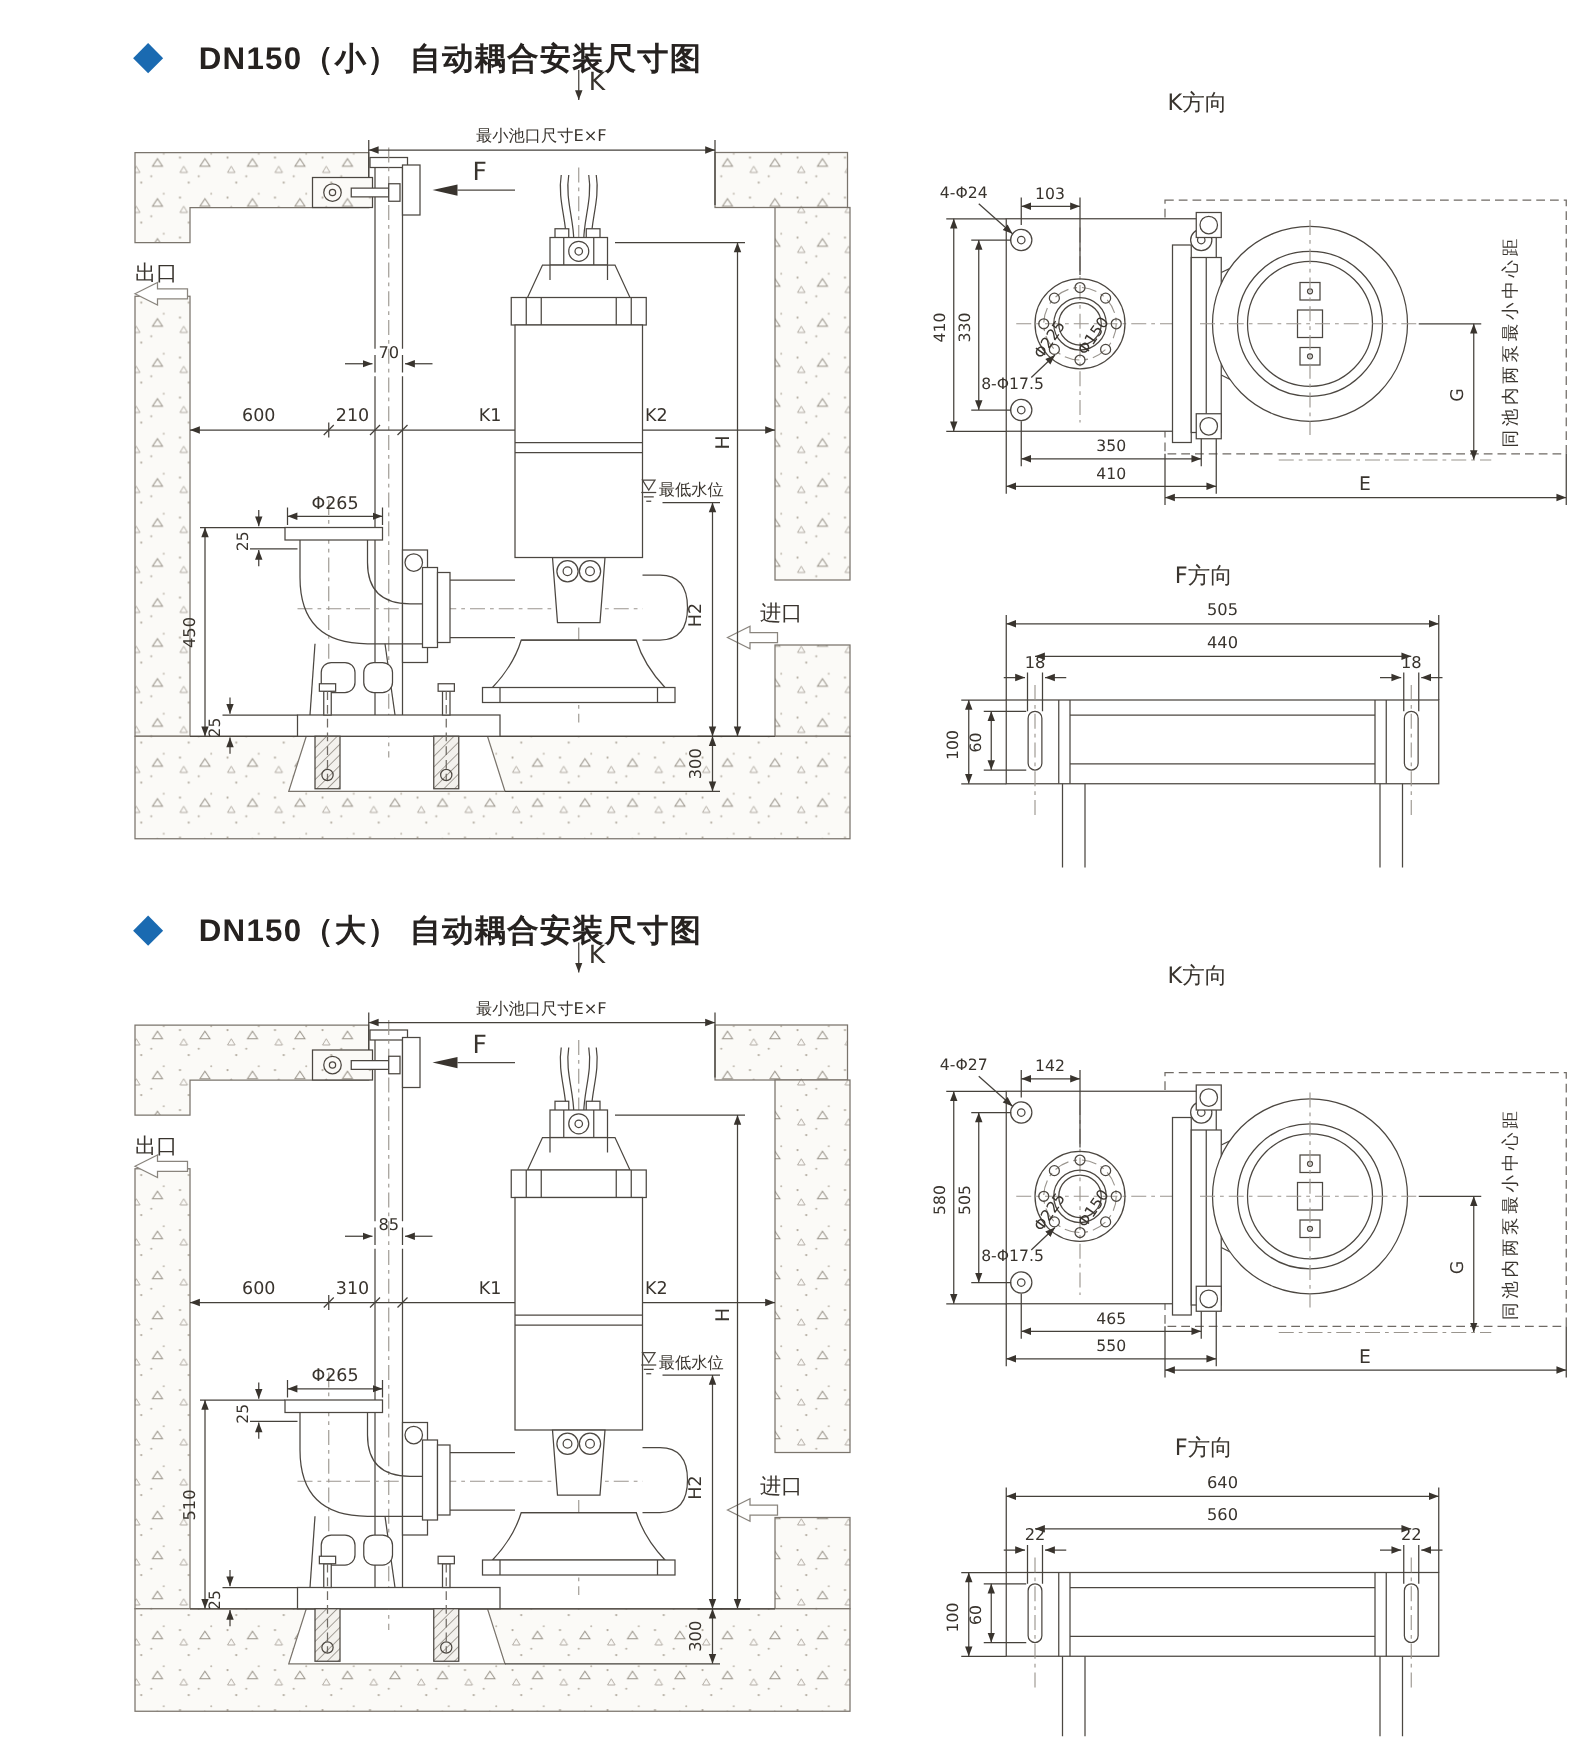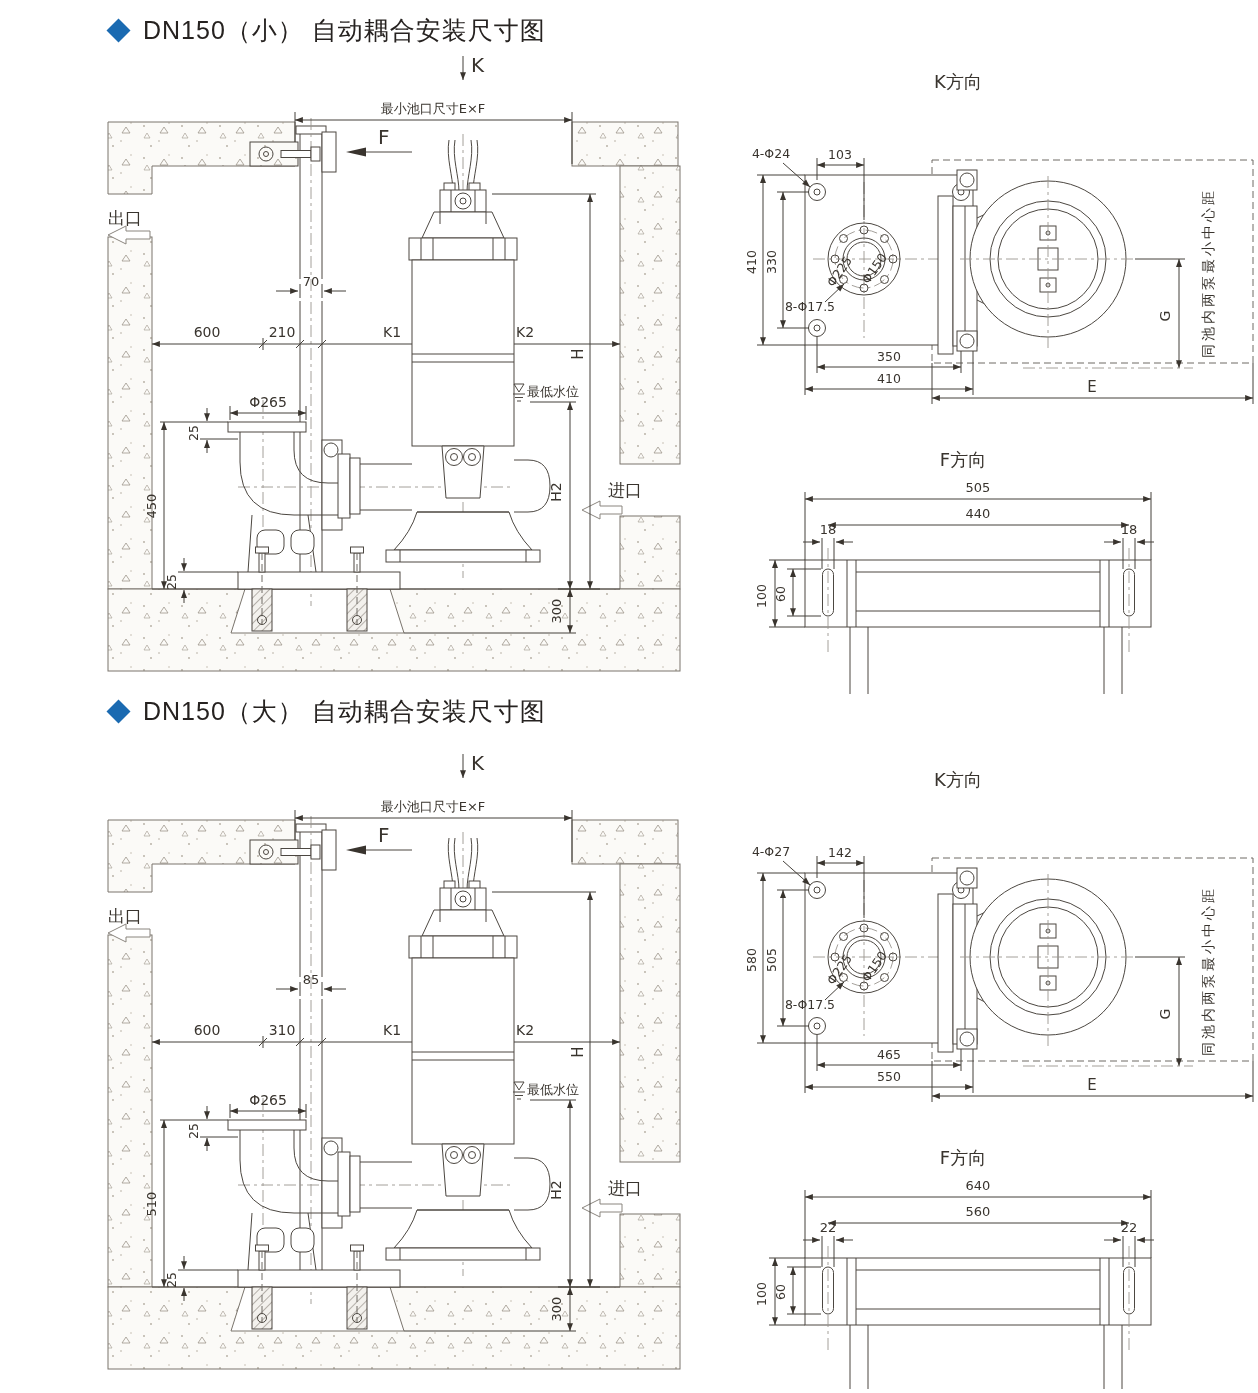--- a/index.html
+++ b/index.html
@@ -1,19 +1,19 @@
 <!DOCTYPE html>
 <html><head>
 <meta charset="utf-8">
 <style>
   html,body{margin:0;padding:0;background:#ffffff;}
   body{width:1258px;height:1393px;position:relative;font-family:"Liberation Sans",sans-serif;overflow:hidden;}
   .sec-title{position:absolute;left:110px;display:flex;align-items:center;gap:16px;}
   .diamond{width:17px;height:17px;background:#1a6ab1;transform:rotate(45deg);flex:0 0 auto;}
-  .sec-title h2{margin:0;font-size:25px;font-weight:normal;color:#262220;letter-spacing:1px;}
+  .sec-title h2{margin:16px;font-size:25px;font-weight:bold;color:#262220;letter-spacing:1px;}
   svg{position:absolute;}
   svg text{fill:#39342e;font-family:"DejaVu Sans","Liberation Sans",sans-serif;}
   .ln{stroke:#4c4741;fill:none;stroke-width:1;}
   .fw{fill:#ffffff;stroke:#4c4741;stroke-width:1;}
   .wall{fill:url(#conc);stroke:#7a746c;stroke-width:1;}
   .cl{stroke:#9a958e;stroke-dasharray:12 4 3 4;fill:none;stroke-width:0.9;}
   .dsh{stroke:#6f6a64;stroke-dasharray:7 4;fill:none;stroke-width:1;}
   .dim{stroke:#45413b;fill:none;stroke-width:1;}
   .arrow{fill:#39342e;}
   .mid{text-anchor:middle;}
@@ -405,21 +405,21 @@
       <line class="dim" x1="70" y1="207" x2="34" y2="207"></line>
     <line class="dim" x1="40" y1="140" x2="40" y2="207" marker-start="url(#ar)" marker-end="url(#ar)"></line>
     <text class="t12 mid" x="31" y="176" transform="rotate(-90 31 176)">100</text>
     <line class="dim" x1="86" y1="149" x2="52" y2="149"></line>
       <line class="dim" x1="86" y1="196" x2="52" y2="196"></line>
     <line class="dim" x1="58" y1="149" x2="58" y2="196" marker-start="url(#ar)" marker-end="url(#ar)"></line>
     <text class="t12 mid" x="50" y="174" transform="rotate(-90 50 174)">60</text>
   </g>
 </svg>
 
-<div class="sec-title" style="top:695px;">
+<div class="sec-title" style="top:712px;">
   <span class="diamond"></span>
   <h2>DN150（大） 自动耦合安装尺寸图</h2>
 </div>
 
 <svg style="left:100px;top:752px;" width="585" height="622" viewBox="0 0 585 622">
   <g>
     <polygon class="wall" points="8,68 195,68 195,112 52,112 52,140 8,140"></polygon>
     <rect class="wall" x="8" y="183" width="44" height="352"></rect>
     <rect class="wall" x="472" y="68" width="106" height="44"></rect>
     <rect class="wall" x="520" y="112" width="60" height="298"></rect>

